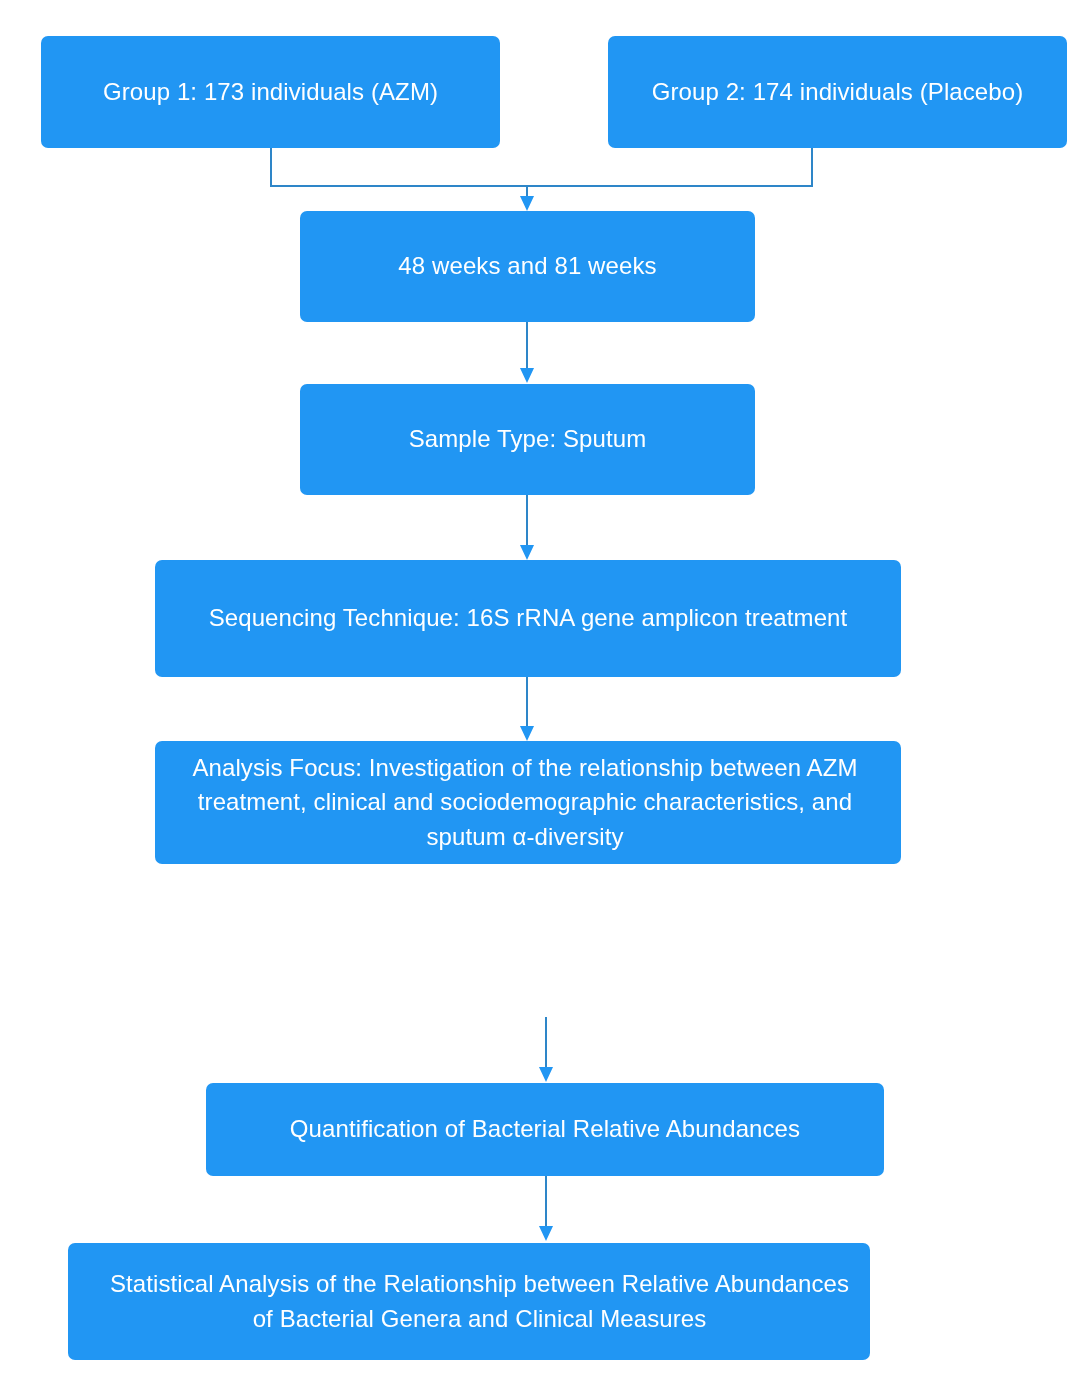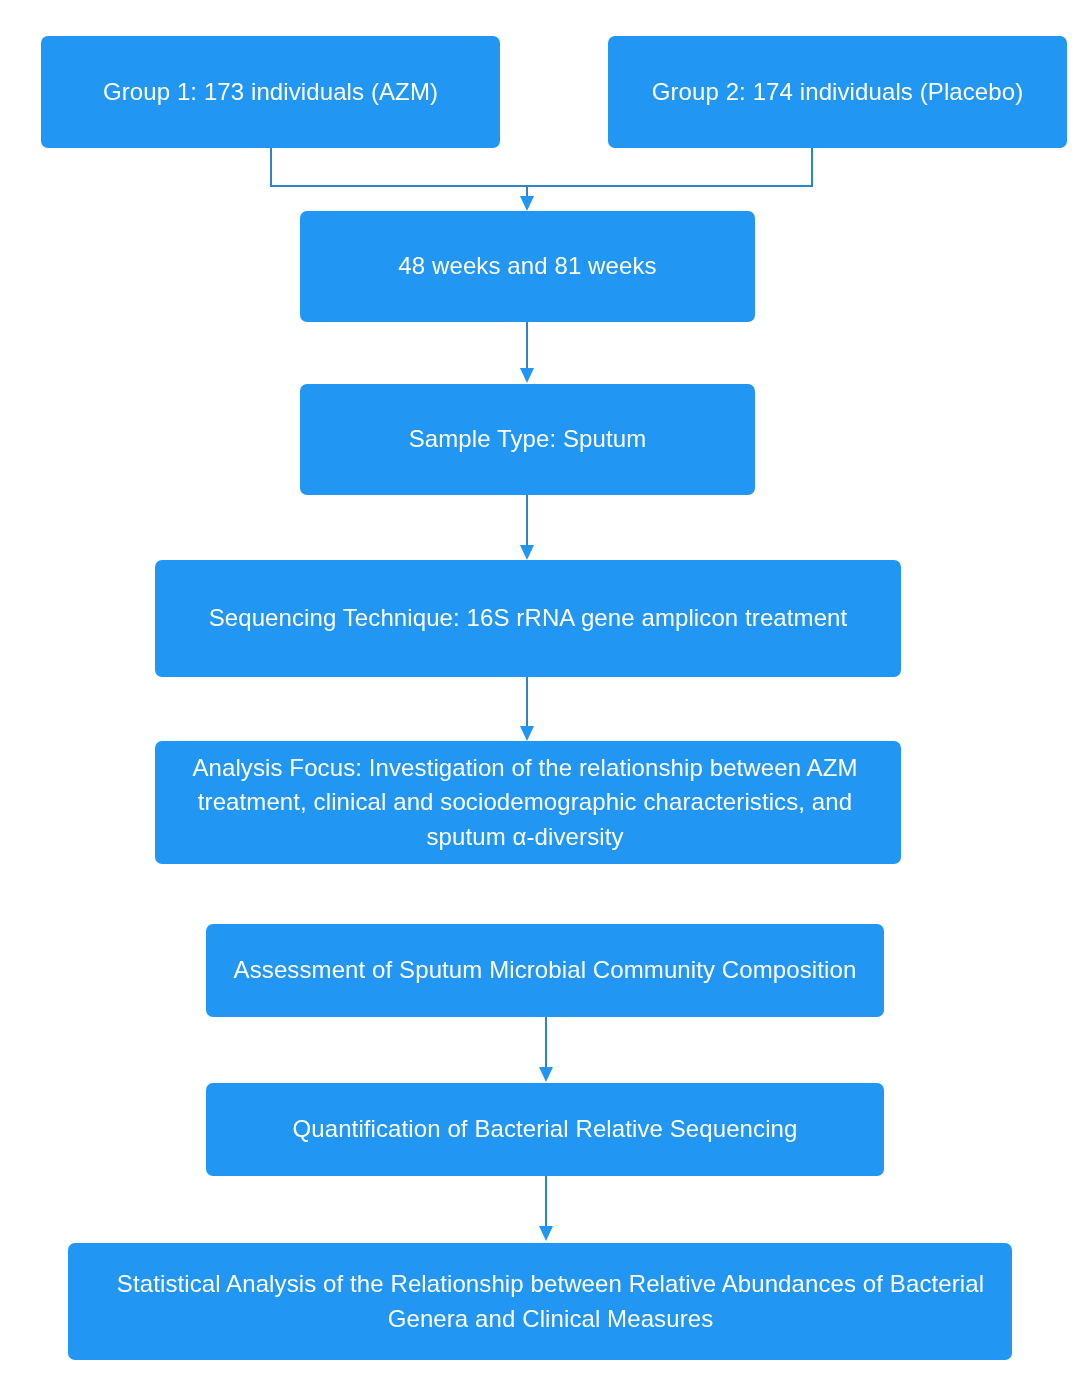--- a/index.html
+++ b/index.html
@@ -42,21 +42,21 @@
 
   
   #node-group1      { left: 41px;  top: 36px;   width: 459px; height: 112px; }
   #node-group2      { left: 580px; top: 36px;   width: 459px; height: 112px; margin-left: 28px; }
   #node-timepoints  { left: 300px; top: 211px;  width: 455px; height: 111px; }
   #node-sampletype  { left: 300px; top: 384px;  width: 455px; height: 111px; text-align: center; }
   #node-sequencing  { left: 155px; top: 560px;  width: 746px; height: 117px; }
   #node-analysis    { left: 155px; top: 741px;  width: 746px; height: 123px; padding-left: 8px; }
   #node-assessment  { left: 206px; top: 924px;  width: 678px; height: 93px; }
   #node-quantify    { left: 206px; top: 1083px; width: 678px; height: 93px; }
-  #node-statistical { left: 68px;  top: 1243px; width: 944px; height: 117px; padding-left: 35px; }
+  #node-statistical { left: 68px;  top: 1243px; width: 802px; height: 117px; padding-left: 35px; }
 
   
   .conn { position: absolute; }
   .v-line {
     position: absolute;
     width: 2px;
     background: #2e86c8;
   }
   .h-line {
     position: absolute;
@@ -144,31 +144,28 @@
 
   <div class="conn">
     <div class="v-line" id="c4-line"></div>
     <div class="arrow-head" id="c4-arrow"></div>
   </div>
 
   <div class="node" id="node-analysis">
     <span class="label">Analysis Focus: Investigation of the relationship between AZM treatment, clinical and sociodemographic characteristics, and sputum α-diversity</span>
   </div>
 
-  <div class="node" id="node-assessment">
-    <span class="label">Assessment of Sputum Microbial Community Composition</span>
-  </div>
 
   <div class="conn">
     <div class="v-line" id="c5-line"></div>
     <div class="arrow-head" id="c5-arrow"></div>
   </div>
 
   <div class="node" id="node-quantify">
-    <span class="label">Quantification of Bacterial Relative Sequencing</span>
+    <span class="label">Quantification of Bacterial Relative Abundances</span>
   </div>
 
   <div class="conn">
     <div class="v-line" id="c6-line"></div>
     <div class="arrow-head" id="c6-arrow"></div>
   </div>
 
   <div class="node" id="node-statistical">
     <span class="label">Statistical Analysis of the Relationship between Relative Abundances of Bacterial Genera and Clinical Measures</span>
   </div>

